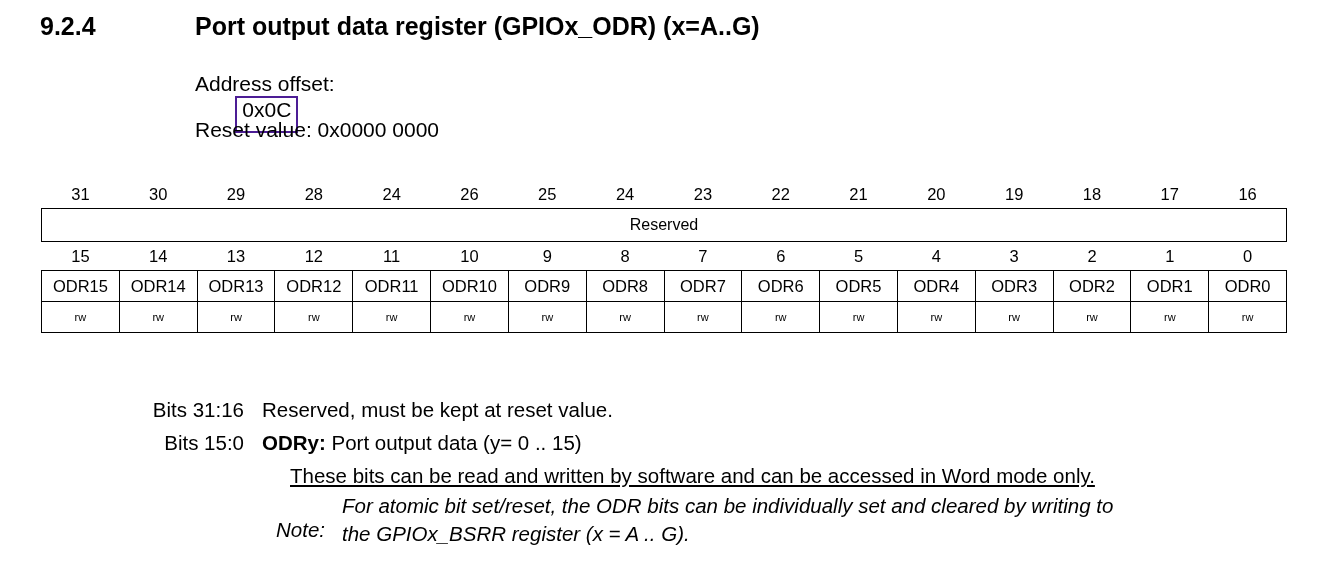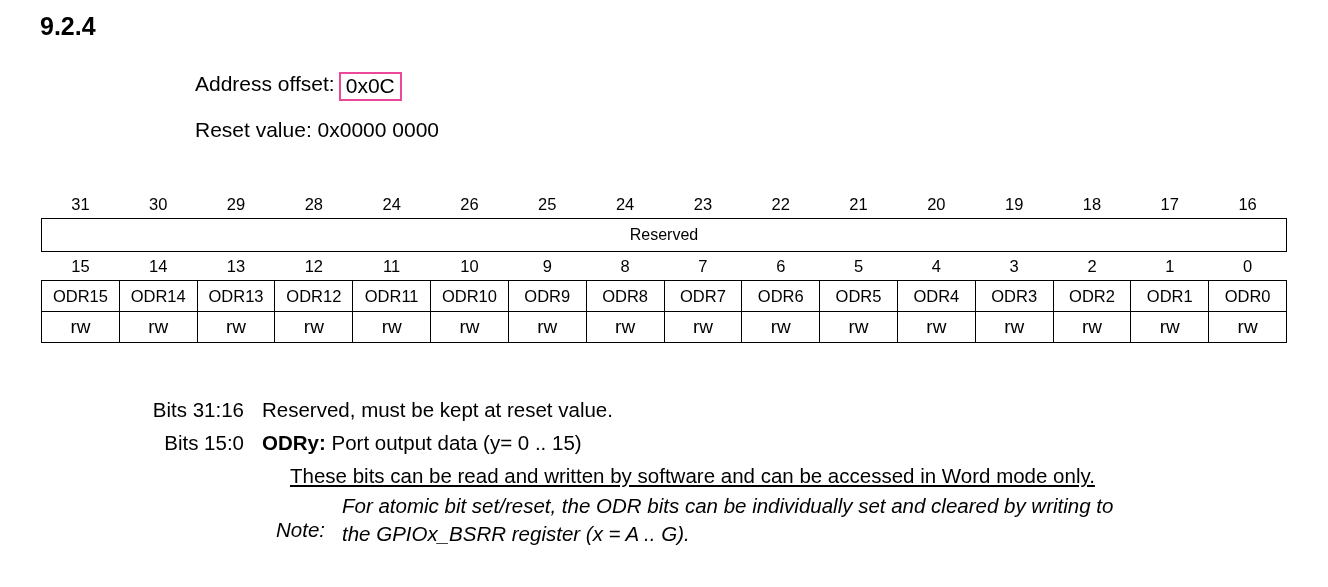--- a/index.html
+++ b/index.html
@@ -38,35 +38,37 @@
   .heading-title {
     font-size: 25px;
     font-weight: bold;
   }
   
   .meta-line {
     position: absolute;
     left: 195px;
     font-size: 21px;
     display: flex;
+    align-items: center;
     white-space: pre;
+    flex-direction: column;
   }
   .meta-addr { top: 72px; }
   .meta-reset { top: 118px; }
   .highlight-box {
-    border: 2px solid #ec4899;
-    padding: 1px 5px 2px 5px;
+    border: 2px solid #4c1d95;
+    padding: 1px 5px 10px 5px;
     margin-left: 4px;
     line-height: 1.05;
   }
   
   .bit-block {
     position: absolute;
     left: 41px;
-    top: 190px;
+    top: 180px;
     width: 1246px;
   }
   table.bits {
     border-collapse: collapse;
     table-layout: fixed;
     width: 1246px;
   }
   table.bits td {
     text-align: center;
     font-size: 16px;
@@ -81,21 +83,21 @@
   tr.boxed td {
     border: 1.5px solid #000000;
     height: 30px;
   }
   tr.reserved td {
     border: 1.5px solid #000000;
     height: 32px;
     font-size: 16px;
   }
   tr.names td { font-size: 16.5px; }
-  tr.rw td { font-size: 19px; }
+  tr.rw td { font-size: 11px; }
   
   .desc {
     position: absolute;
     left: 0;
     top: 398px;
     width: 1328px;
     font-size: 20.5px;
   }
   .desc-row {
     display: flex;
@@ -131,20 +133,21 @@
     line-height: 1.35;
   }
 </style>
 </head>
 <body>
 
 <div class="page">
 
   <div class="heading-row">
     <span class="heading-num">9.2.4</span>
+    <span class="heading-title">Port output data register (GPIOx_ODR) (x=A..G)</span>
   </div>
 
   <div class="meta-line meta-addr">
     <span>Address offset:</span>
     <span class="highlight-box">0x0C</span>
   </div>
 
   <div class="meta-line meta-reset">
     <span>Reset value: 0x0000 0000</span>
   </div>

